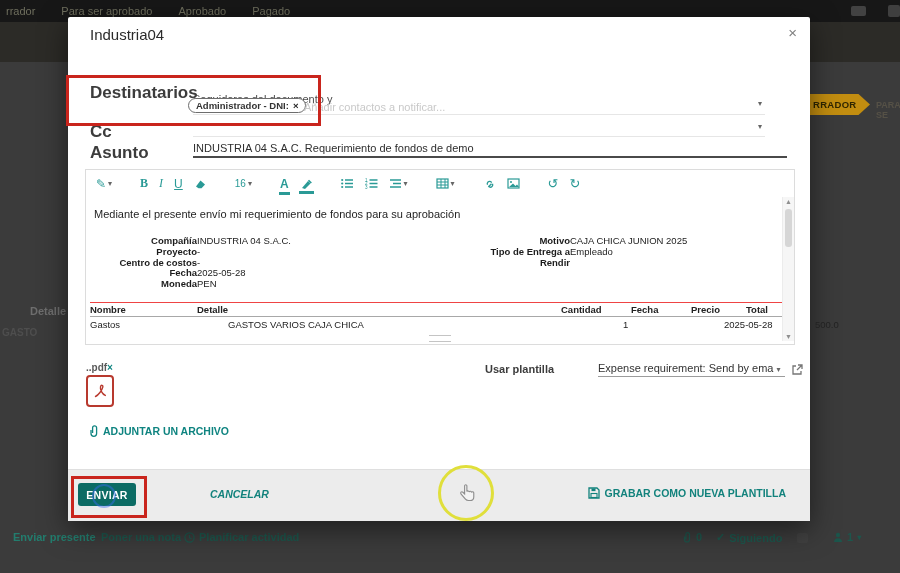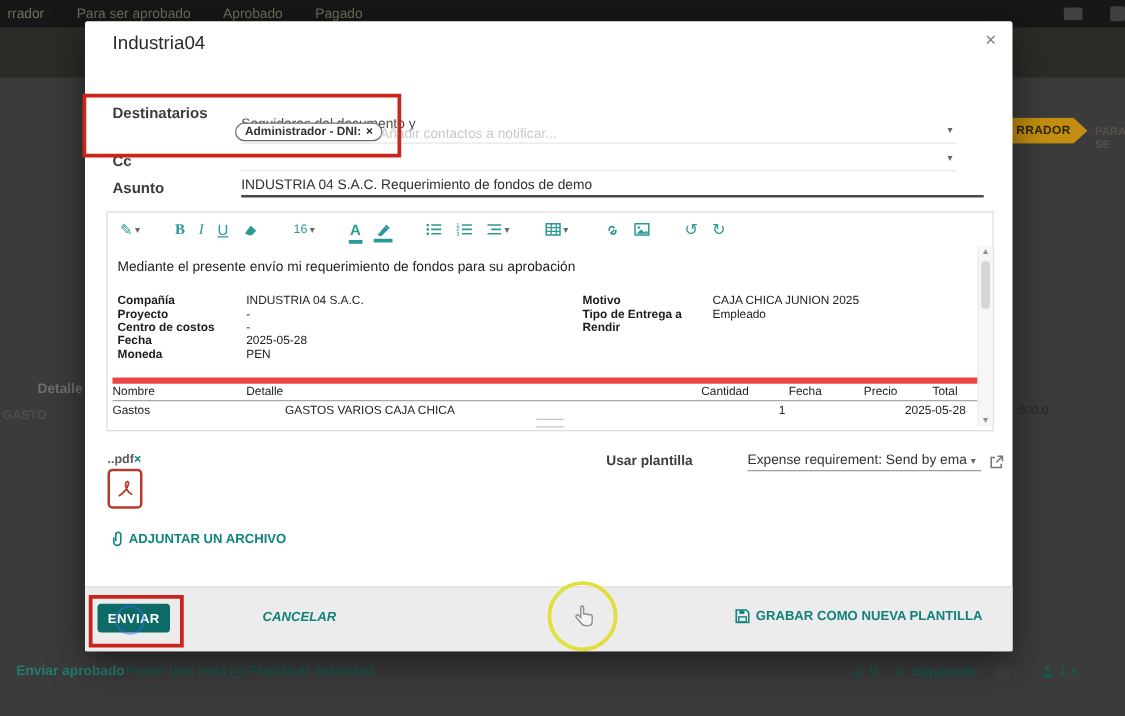--- a/index.html
+++ b/index.html
@@ -14,45 +14,45 @@
   .badge{left:806px;top:94px;width:64px;height:21px;background:#c28d10;
          clip-path:polygon(0 0,82% 0,100% 50%,82% 100%,0 100%);
          display:flex;align-items:center;padding-left:7px;box-sizing:border-box;
          color:#2f2600;font-size:9.5px;font-weight:bold;letter-spacing:.3px;}
   .chatter{color:#1c564c;font-size:11px;font-weight:bold;white-space:nowrap;}
   
   .modal{left:68px;top:17px;width:742px;height:504px;background:#fff;border-radius:2px;
          box-shadow:0 8px 28px rgba(0,0,0,.5);z-index:10;}
   .mtitle{left:22px;top:9px;font-size:15px;color:#2b2b2b;}
   .mclose{right:13px;top:7px;font-size:15px;color:#808080;cursor:pointer;}
-  .flabel{font-size:12px;font-weight:bold;color:#3c3c3c;}
+  .flabel{font-size:17px;font-weight:bold;color:#3c3c3c;}
   .fval{font-size:11px;color:#4a4a4a;}
   .placeholder{font-size:11px;color:#c9c9c9;}
   .pill{display:inline-flex;align-items:center;border:1px solid #6d6d6d;border-radius:9px;
         padding:1px 7px;font-size:9.5px;font-weight:bold;color:#333;background:#fff;}
   .pill .x{margin-left:4px;font-weight:bold;color:#222;cursor:pointer;}
   .uline{height:1px;background:#e6e6e6;}
   .uline-dark{height:2px;background:#4a4a4a;}
   .caret{font-size:8px;color:#666;}
   
   .editor{left:17px;top:152px;width:710px;height:176px;border:1px solid #dcdcdc;box-sizing:border-box;background:#fff;}
   .etoolbar{display:flex;align-items:center;gap:11px;padding:6px 10px 2px 10px;color:#2a9a96;font-size:12px;}
   .etoolbar .tb{display:inline-flex;align-items:center;gap:2px;cursor:pointer;position:relative;}
   .tb-b{font-weight:bold;font-family:"Liberation Serif",serif;}
   .tb-i{font-style:italic;font-family:"Liberation Serif",serif;}
   .tb-u{text-decoration:underline;}
   .tb-bar::after{content:"";position:absolute;left:-1px;right:-1px;bottom:-4px;height:3px;background:#2a9a96;}
   .sep{width:6px;}
   .intro{left:8px;top:38px;font-size:11px;color:#1f1f1f;}
   .igrid{font-size:9.5px;line-height:10.8px;color:#222;}
-  .irow{display:flex;}
+  .irow{display:flex;text-align:right;}
   .il{font-weight:bold;color:#1c1c1c;flex:0 0 var(--lw);}
   .etable{left:4px;top:132px;width:700px;font-size:9.5px;color:#222;}
   .trow{display:grid;grid-template-columns:107px 364px 70px 60px 55px 1fr;}
-  .thead{border-top:5px solid #ef4444;border-bottom:1px solid #a8a8a8;font-weight:normal;padding:1px 0;}
+  .thead{border-top:1px solid #ef4444;border-bottom:1px solid #a8a8a8;font-weight:bold;padding:1px 0;}
   .tbody{padding-top:2px;gap:31px;}
   .scroll{right:0;top:27px;bottom:3px;width:11px;background:#f6f6f6;border-left:1px solid #ececec;}
   .scroll .arr{position:absolute;left:0;width:11px;text-align:center;font-size:7px;color:#8f8f8f;}
   .scroll .thumb{position:absolute;left:2px;width:7px;top:12px;height:38px;background:#d6d6d6;border-radius:3px;}
   .grip{left:50%;transform:translateX(-50%);bottom:2px;width:22px;height:5px;
         border-top:1px solid #c4c4c4;border-bottom:1px solid #c4c4c4;}
   
   .attname{font-size:10px;font-weight:bold;color:#5a5a5a;text-align:right;}
   .attx{color:#0f8480;font-weight:bold;font-size:10px;vertical-align:top;cursor:pointer;}
   .pdfbox{left:18px;top:358px;width:24px;height:28px;border:2px solid #b8392e;border-radius:4px;
@@ -88,21 +88,21 @@
     </div>
   <div class="abs" style="left:851px;top:6px;width:15px;height:10px;background:#4e4e4e;border-radius:2px;opacity:.8;"></div>
   <div class="abs" style="left:888px;top:5px;width:12px;height:12px;background:#3f3f3f;border-radius:2px;"></div>
 
   <div class="abs dimtxt" style="left:30px;top:305px;">Detalle</div>
   <div class="abs" style="left:2px;top:327px;color:#4e4e4e;font-size:10px;font-weight:bold;">GASTO</div>
 
   <div class="abs badge">RRADOR</div>
   <div class="abs" style="left:876px;top:100px;color:#6b6350;opacity:.55;font-size:9px;font-weight:bold;">PARA SE</div>
 
-  <div class="abs chatter" style="left:13px;top:531px;color:#237d6e;">Enviar aprobado</div>
+  <div class="abs chatter" style="left:13px;top:531px;color:#237d6e;">Enviar presente</div>
   <div class="abs chatter" style="left:101px;top:531px;">Poner una nota</div>
   <div class="abs chatter" style="left:184px;top:531px;display:flex;align-items:center;gap:4px;">
     <svg width="11" height="11" viewBox="0 0 11 11">
         <circle cx="5.5" cy="5.5" r="4.6" fill="none" stroke="#1c564c" stroke-width="1.2"></circle>
         <path d="M5.5 3v2.7l2 1" fill="none" stroke="#1c564c" stroke-width="1.2"></path>
       </svg>
     <span>Planificar actividad</span>
   </div>
   <div class="abs chatter" style="left:682px;top:531px;display:flex;align-items:center;gap:4px;">
     <svg width="10" height="12" viewBox="0 0 10 12">

